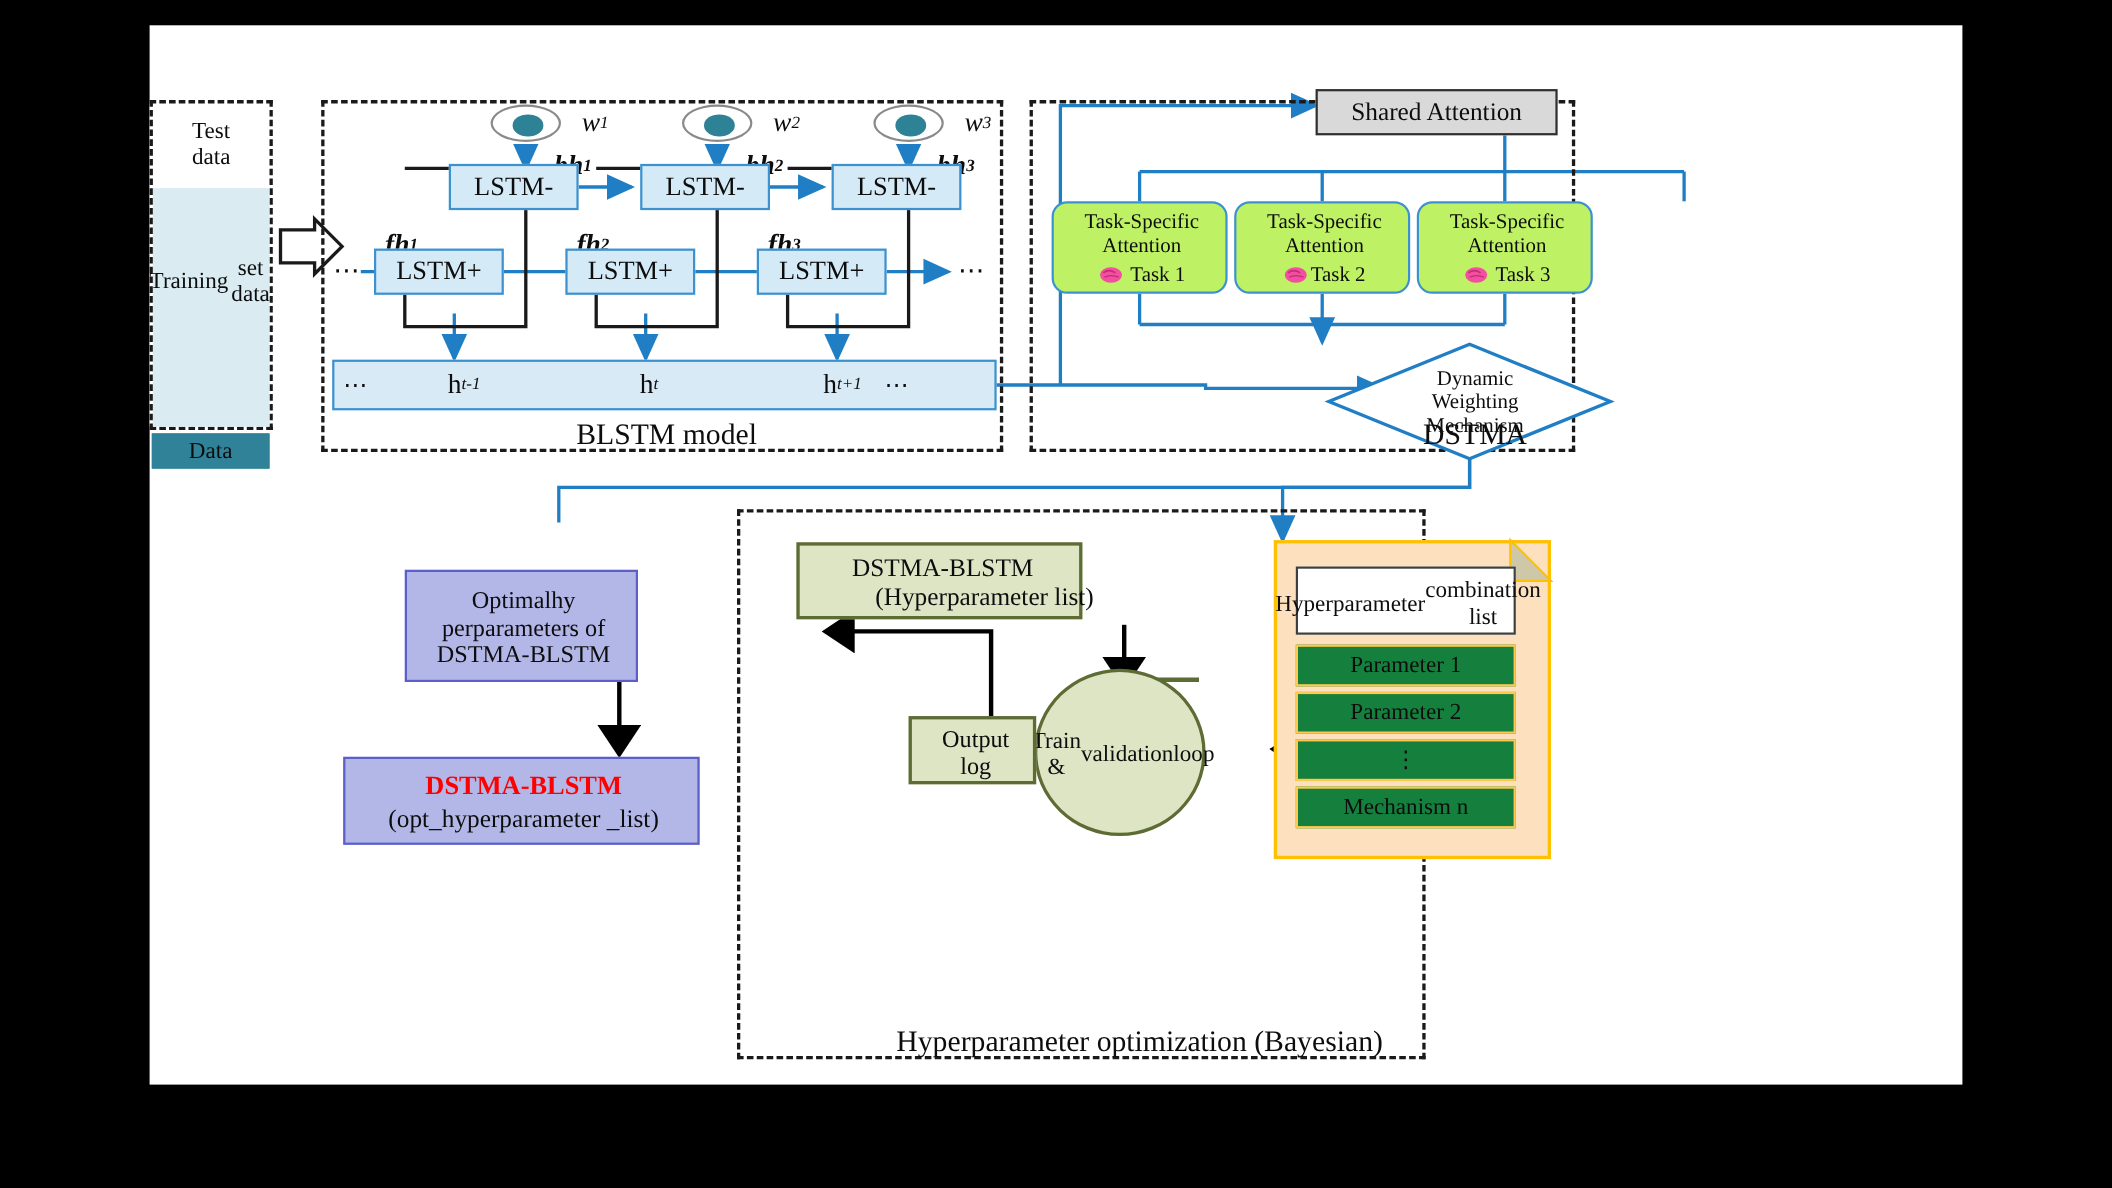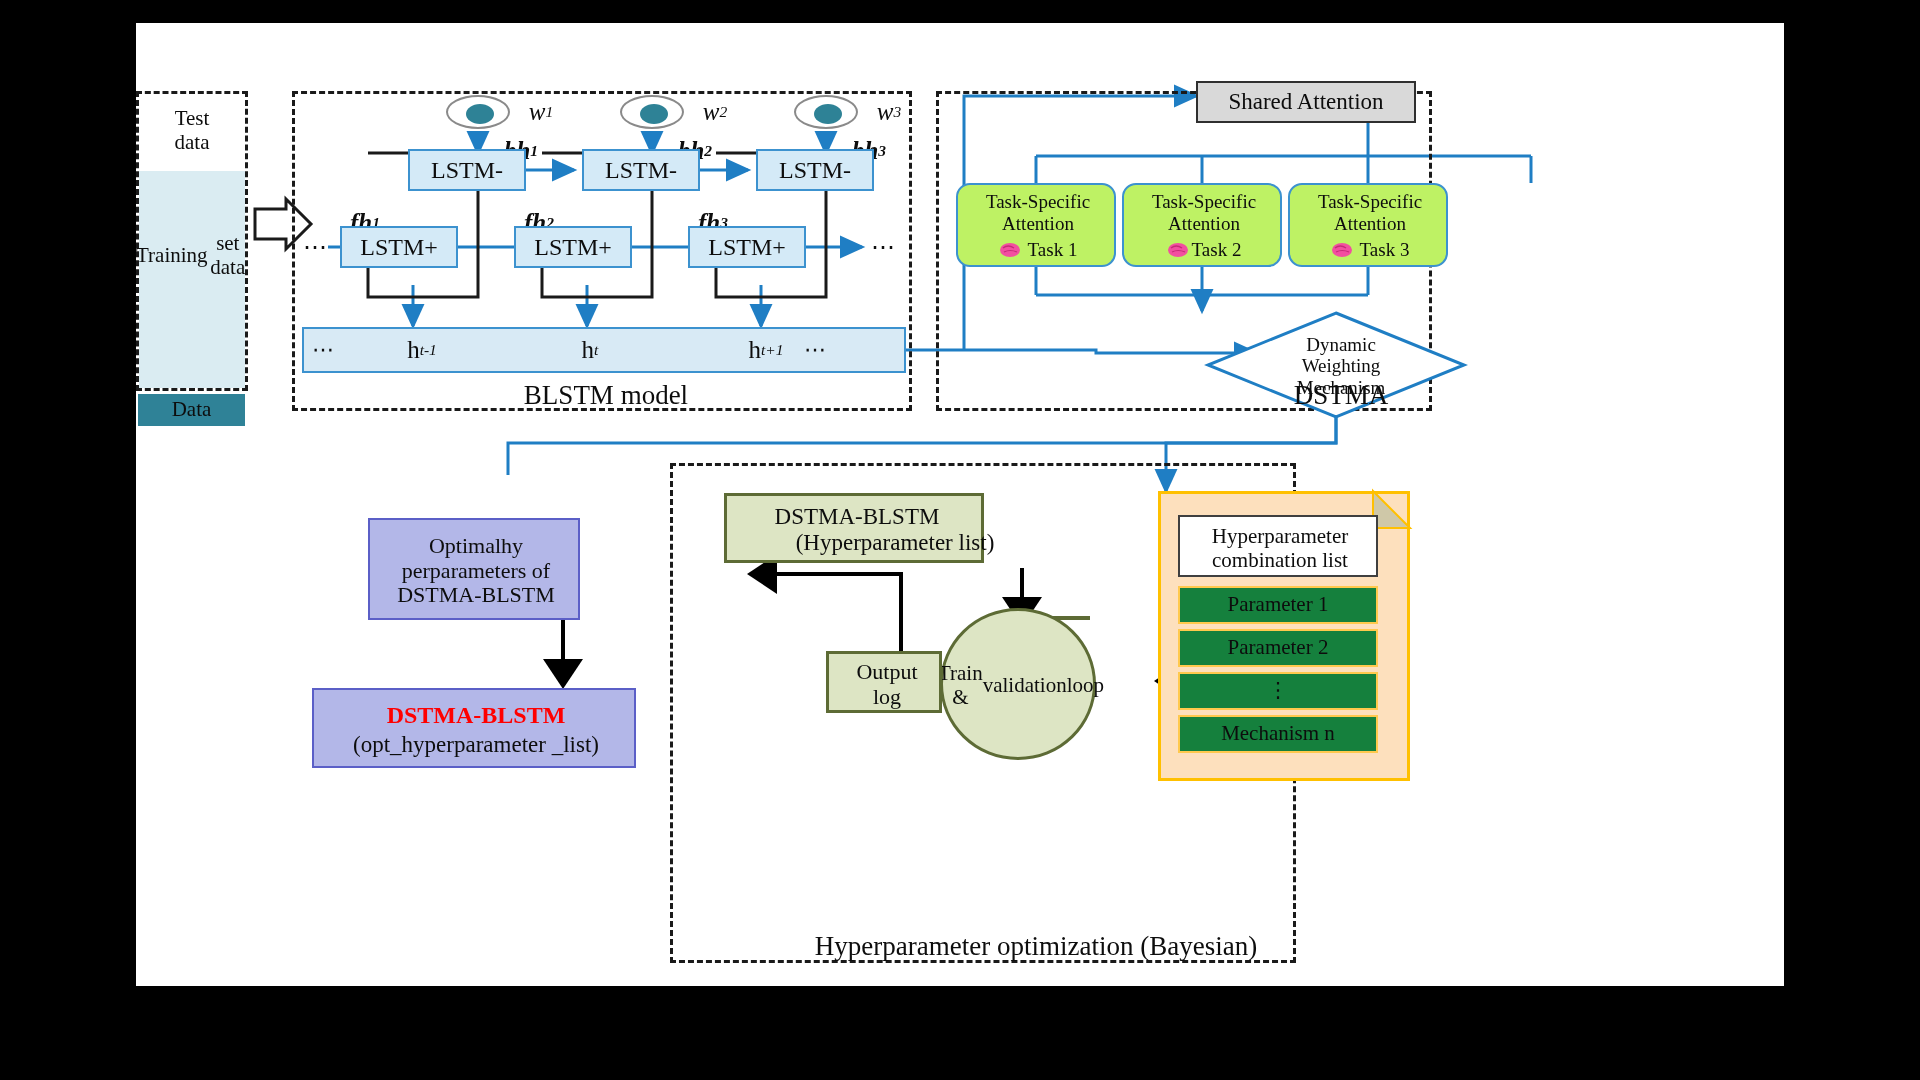--- a/index.html
+++ b/index.html
@@ -347,21 +347,21 @@
         <span>Output</span>
         <span>log</span>
      </div>
   </div>
 
   <div class="abs notecard" style="left:1022px;top:468px;width:252px;height:290px;"></div>
   <svg width="40" height="40" style="position:absolute;left:1237px;top:468px;">
      <polygon points="0,0 37,37 0,37" fill="#cfc8a8" stroke="#ffc000" stroke-width="2"></polygon>
   </svg>
   <div class="abs notehead" style="left:1042px;top:492px;width:200px;height:62px;">
-     <div class="abs txt" style="left:0;top:7px;width:200px;height:50px;flex-direction:column;font-size:21px;">
+     <div class="abs txt" style="left:0;top:7px;width:200px;height:50px;flex-direction:row;font-size:21px;">
        <span>Hyperparameter</span>
        <span>combination list</span>
      </div>
   </div>
   <div class="abs noterow txt" style="left:1042px;top:563px;width:200px;height:38px;font-size:21px;">
      <span>Parameter 1</span>
       </div>
   <div class="abs noterow txt" style="left:1042px;top:606px;width:200px;height:38px;font-size:21px;">
      <span>Parameter 2</span>
       </div>

